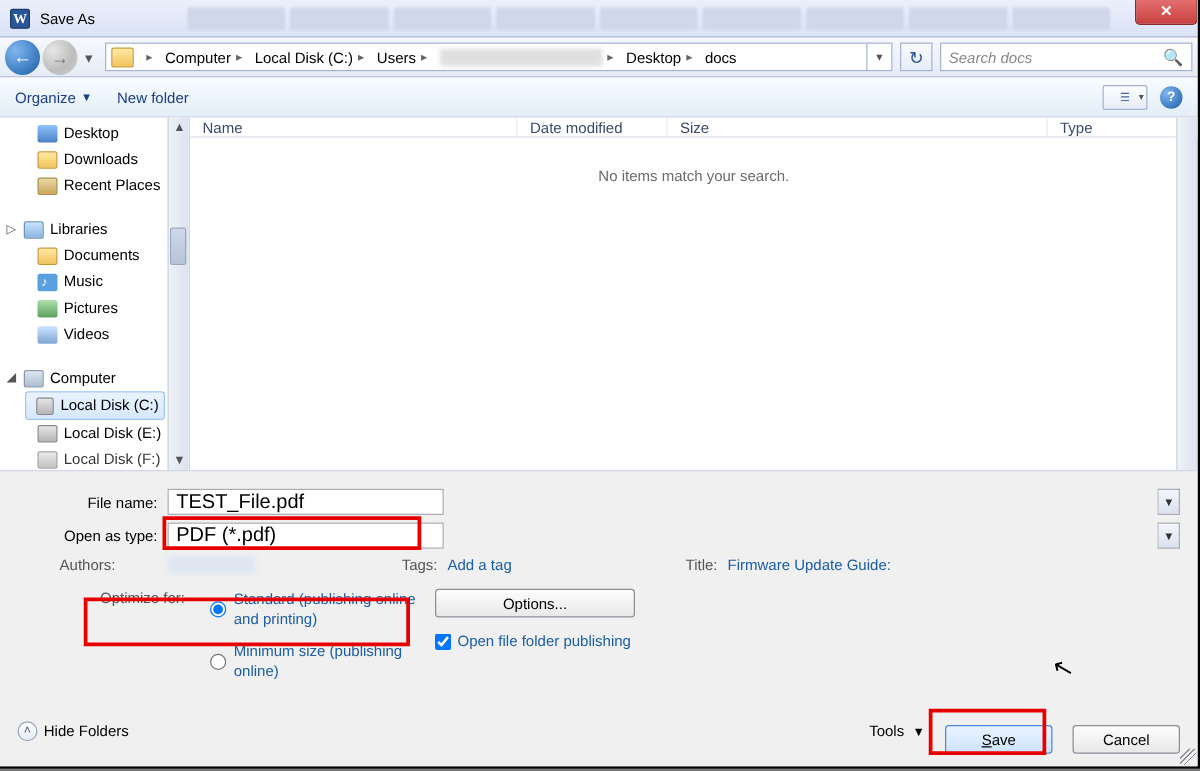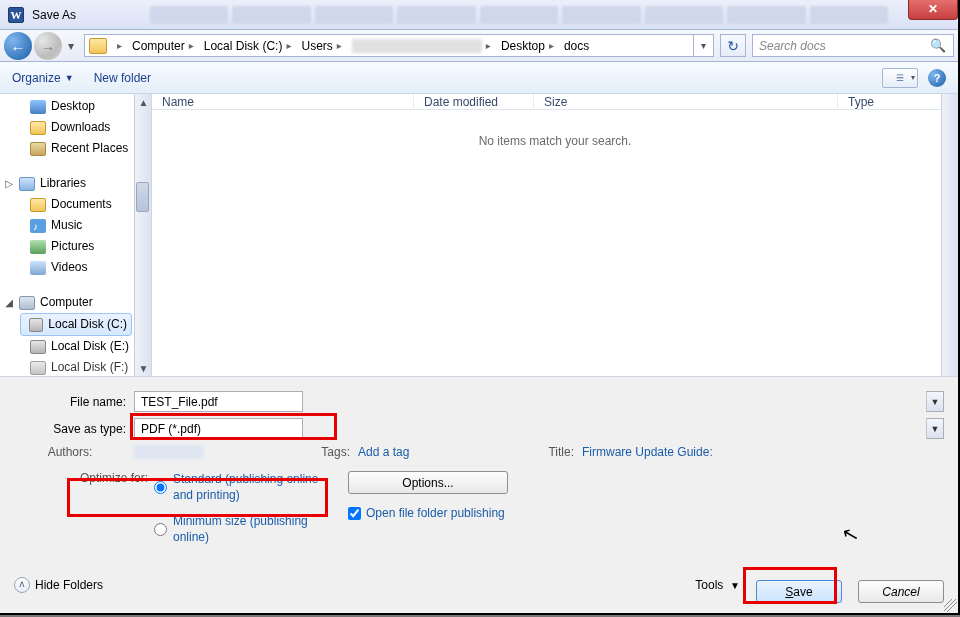--- a/index.html
+++ b/index.html
@@ -54,43 +54,43 @@
   .ico.disk    { background:linear-gradient(#e6e6e6,#b5b5b5); border:1px solid #888; border-radius:2px;}
   .tri { width:10px; color:#555; font-size:10px; display:inline-block; text-align:center;}
   .filelist { flex:1; position:relative; }
   .file-header { height:16px; border-bottom:1px solid #e0e4ec; display:flex; align-items:center; color:#3a4a6a; }
   .file-header .col { padding:0 10px; border-right:1px solid #e7ebf2; height:100%; display:flex; align-items:center; }
   .no-items { text-align:center; color:#6b6b6b; margin-top:24px; }
   .file-scroll { position:absolute; right:0; top:0; width:17px; height:100%; background:linear-gradient(90deg,#eef1f7,#dce3f0); border-left:1px solid #c9d0dd;}
   .bottom { border-top:1px solid #d0d6e2; background:#f0f0f0; padding:14px 14px 8px; position:relative; height:237px;}
   .form-row { display:flex; align-items:center; margin-bottom:6px; }
   .form-row .lbl { width:120px; text-align:right; padding-right:8px; color:#000;}
-  .form-row input.text, .form-row .combo { flex:1; height:21px; border:1px solid #abadb3; padding:0 6px; font-size:12px; background:#fff;}
+  .form-row input.text, .form-row .combo { flex:1; height:21px; border:1px solid #abadb3; padding:0 6px; font-size:16px; background:#fff;}
   .form-row .combo-outer { flex:1; position:relative; }
   .form-row .combo-outer .combo-drop { position:absolute; right:0; top:0; width:18px; height:21px; border:1px solid #abadb3; border-left:1px solid #c0c4cc; background:linear-gradient(#f3f6fc,#dbe1ef); display:flex; align-items:center; justify-content:center; font-size:9px; color:#333;}
   .meta-row { display:flex; align-items:flex-start; margin-top:6px; color:#555; padding-left:0;}
   .meta-col-label { width:120px; text-align:center; padding-right:8px; }
   .meta-link { color:#1a5da8; }
   .options-row { display:flex; margin-top:12px; }
-  .opt-left { width:334px; padding-left:66px; display:flex; gap:6px; align-items:flex-start;}
+  .opt-left { width:334px; padding-left:66px; display:flex; gap:20px; align-items:flex-start;}
   .opt-left .lbl { color:#555; white-space:nowrap;}
   .opt-right { flex:1; }
   .radio-block label { display:flex; gap:6px; color:#1a5da8; line-height:16px; margin-bottom:10px;}
   .radio-block input { margin-top:1px;}
   .options-btn { width:160px; height:23px; background:linear-gradient(#fdfdfd,#e8e8e8); border:1px solid #8a8f98; border-radius:3px; font-size:12px;}
   .open-after { display:flex; align-items:center; gap:5px; color:#1a5da8; margin-top:12px;}
   .footer-row { position:absolute; left:14px; right:14px; bottom:10px; display:flex; align-items:center; }
   .hide-folders { display:flex; align-items:center; gap:5px; color:#000;}
   .hide-folders .arrow-up { width:16px; height:16px; border:1px solid #9aa4b5; border-radius:50%; background:linear-gradient(#fdfeff,#e6ecf7); display:flex; align-items:center; justify-content:center; font-size:10px; color:#456;}
   .footer-right { margin-left:auto; display:flex; align-items:center; gap:16px;}
   .tools { color:#000; }
   .tools .tri { color:#000;}
   .btn { width:86px; height:23px; border:1px solid #8a8f98; border-radius:3px; font-size:12px;margin-top:14px;}
   .btn.save { background:linear-gradient(#eaf3ff,#cde4ff); border-color:#4a89d8;}
-  .btn.cancel { background:linear-gradient(#fdfdfd,#e8e8e8);font-style:italic;}
+  .btn.cancel { background:linear-gradient(#fdfdfd,#e8e8e8);}
   .redbox { position:absolute; border:3px solid #e80000; pointer-events:none;}
   .red-savetype { left:130px; top:413px; width:207px; height:27px;}
   .red-optimize { left:67px; top:478px; width:261px; height:39px;}
   .red-save     { left:743px; top:567px; width:94px; height:37px;}
   .cursor-arrow { position:absolute; left:842px; top:522px; font-size:20px; color:#000; transform:rotate(-15deg); text-shadow:1px 1px 0 #fff, -1px -1px 0 #fff;}
   .bar-resize { position:absolute; right:1px; bottom:1px; width:13px; height:13px;
     background-image:linear-gradient(135deg,transparent 0 5px,#8a8f98 5px 6px,transparent 6px 8px,#8a8f98 8px 9px,transparent 9px 11px,#8a8f98 11px 12px,transparent 12px);}
 </style>
 </head>
 <body>
@@ -247,21 +247,21 @@
 
   <div class="bottom">
     <div class="form-row">
       <div class="lbl">File name:</div>
       <div class="combo-outer">
         <input class="text" value="TEST_File.pdf" style="">
         <div class="combo-drop">▼</div>
       </div>
     </div>
     <div class="form-row">
-      <div class="lbl">Save as type:</div>
+      <div class="lbl">Open as type:</div>
       <div class="combo-outer">
         <input class="combo text" value="PDF (*.pdf)" style="">
         <div class="combo-drop">▼</div>
       </div>
     </div>
 
     <div class="meta-row">
       <div class="meta-col-label">Authors:</div>
       <div style="width:70px;height:14px;background:#dfe6f2;filter:blur(1.5px)"></div>
       <div style="width:110px"></div>

